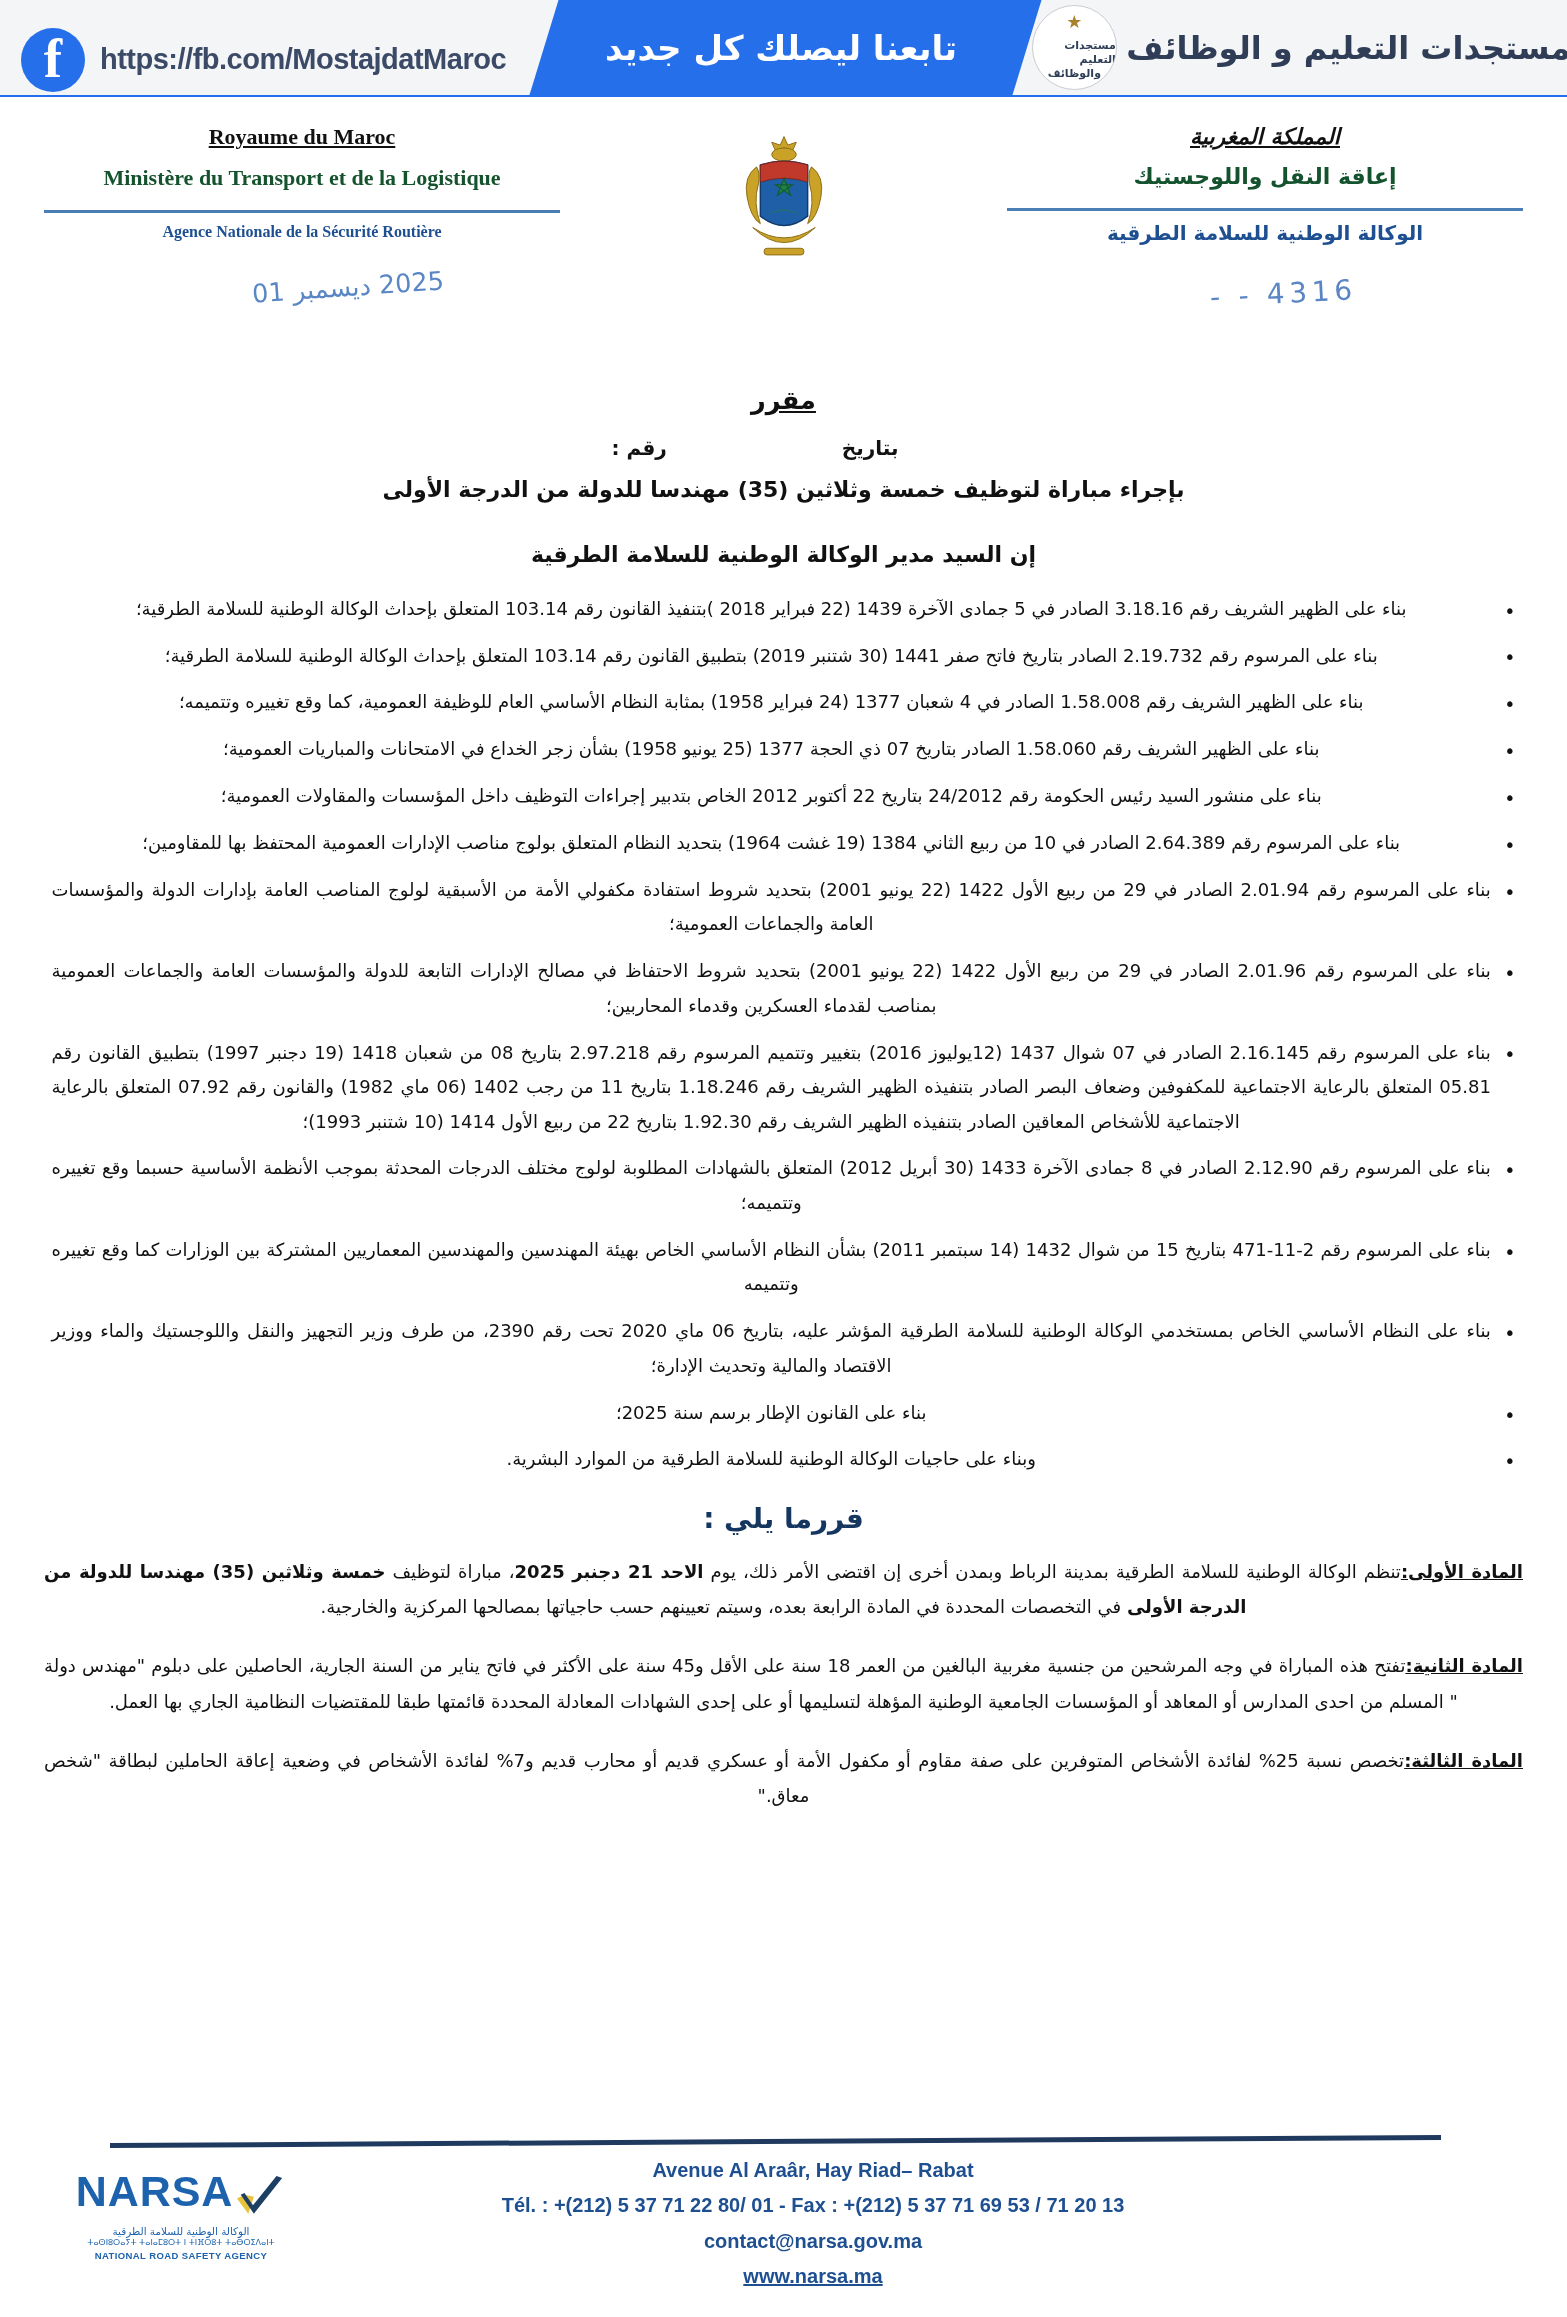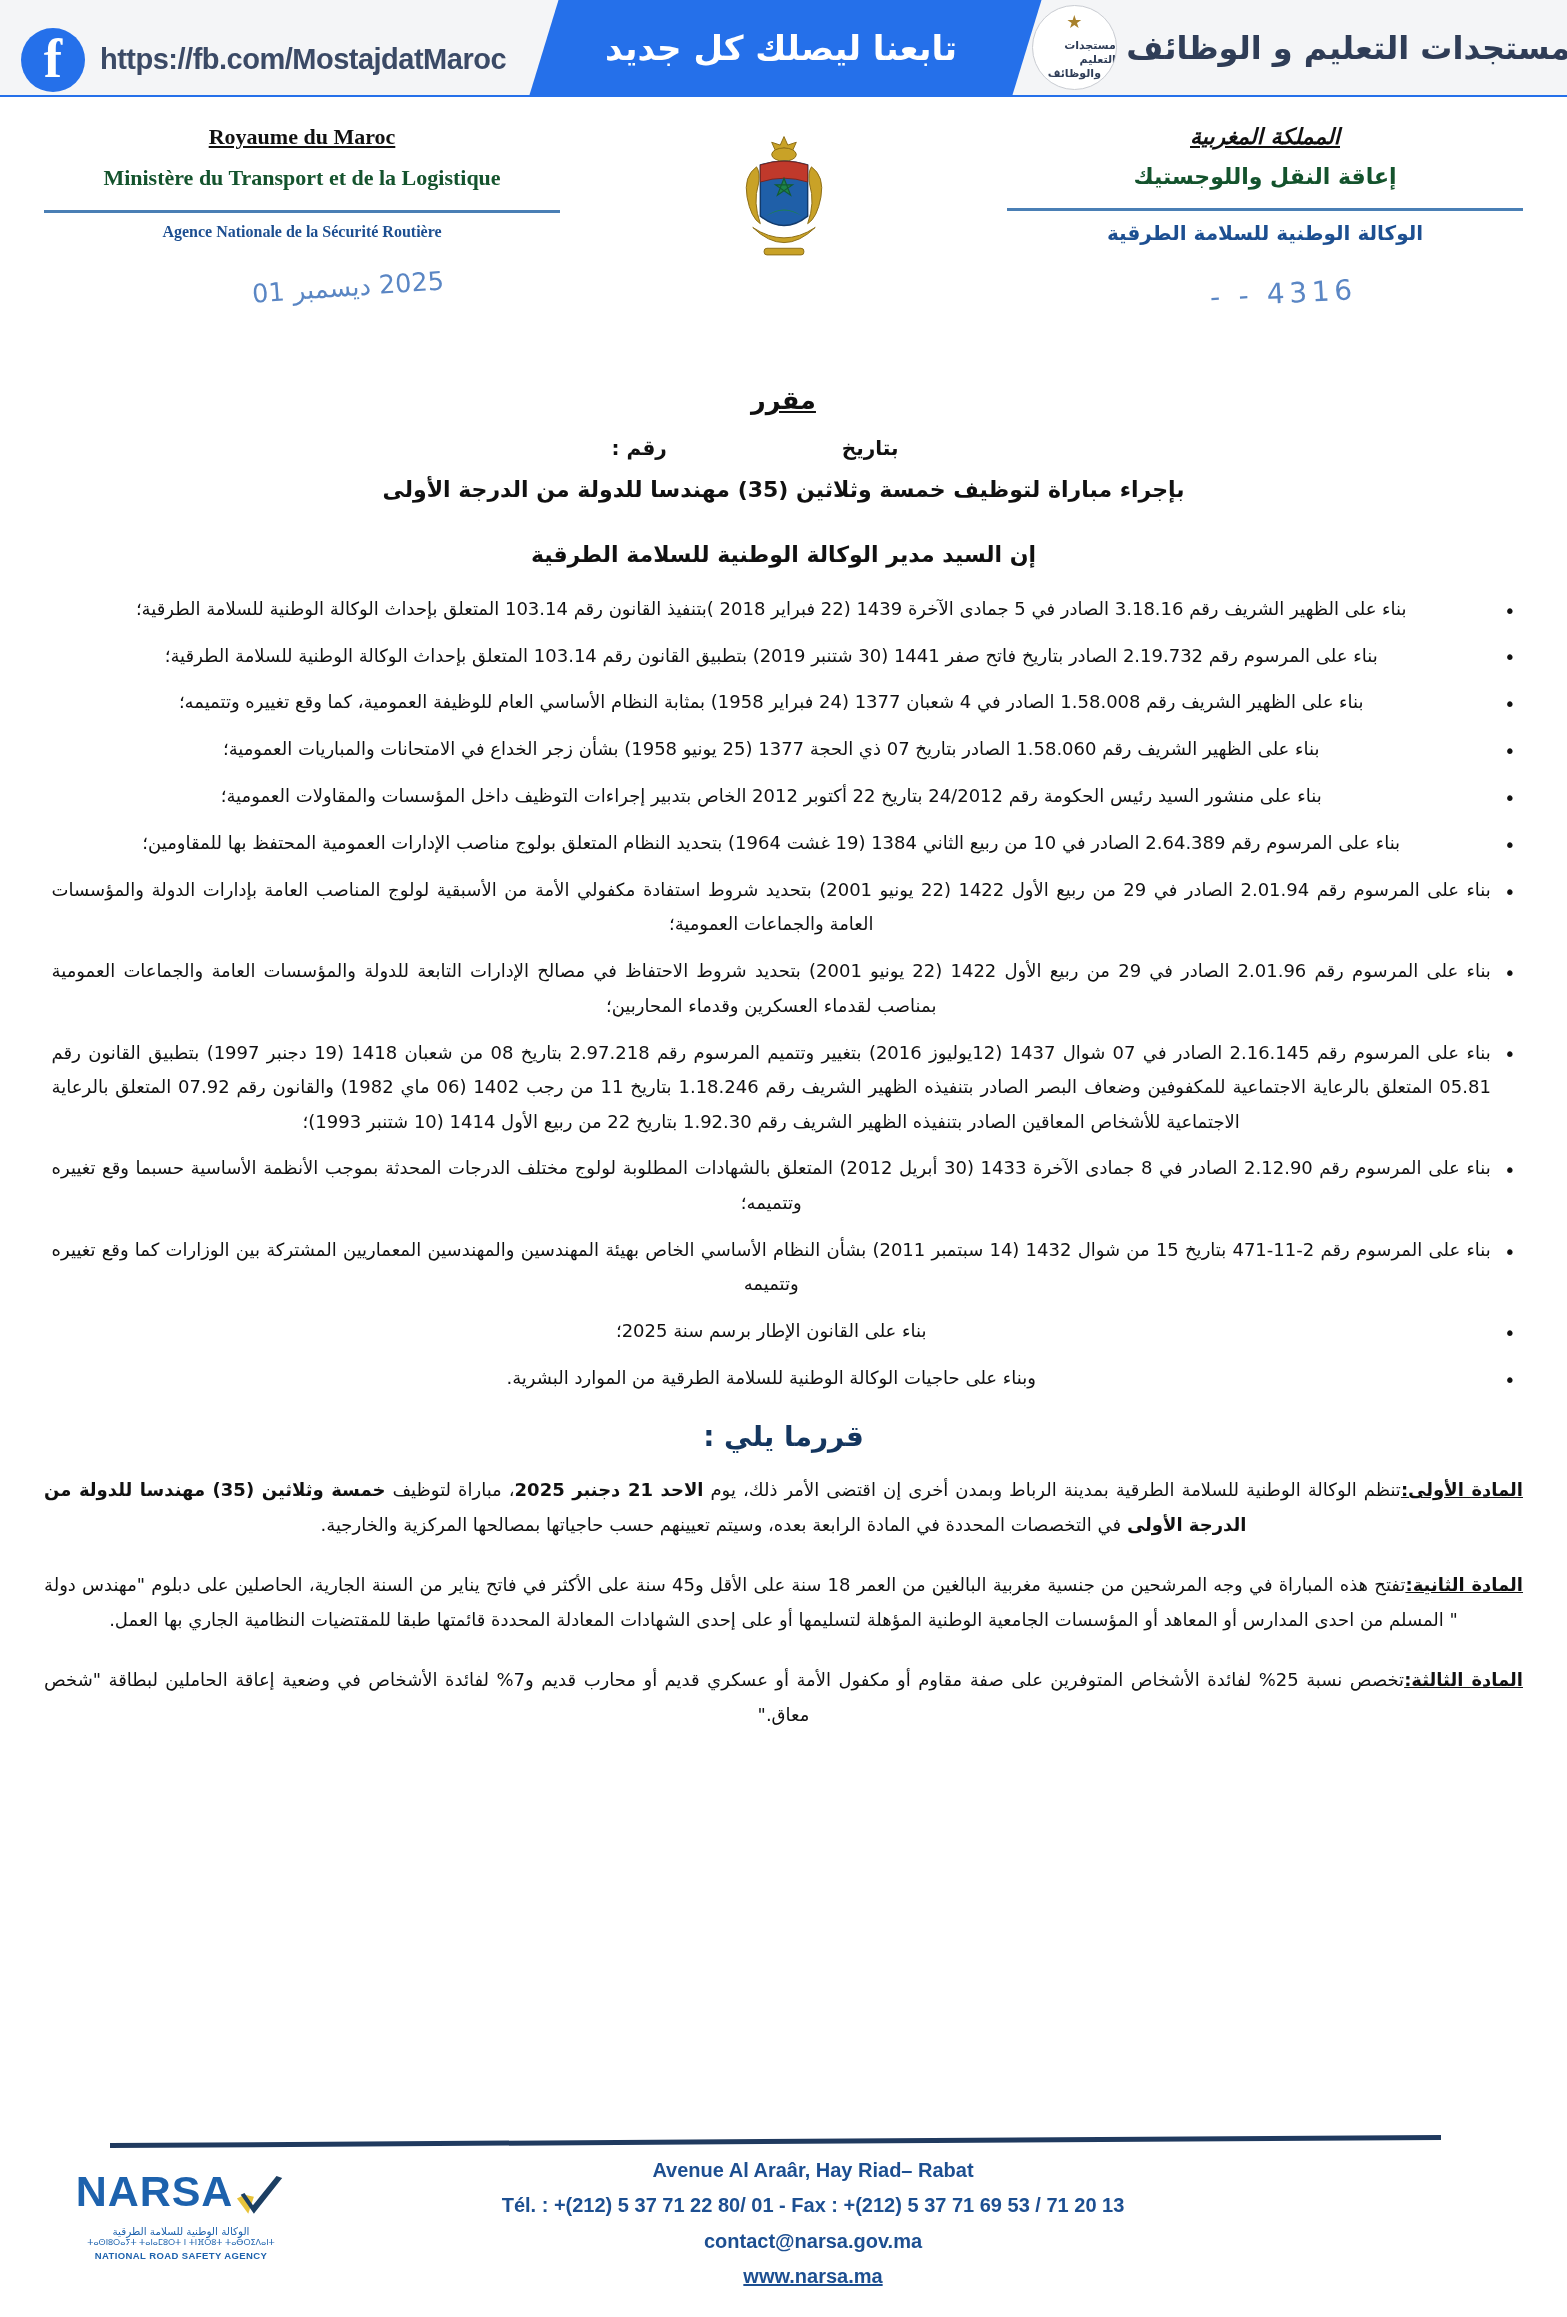--- a/index.html
+++ b/index.html
@@ -503,20 +503,21 @@
       <li>بناء على المرسوم رقم 2.19.732 الصادر بتاريخ فاتح صفر 1441 (30 شتنبر 2019) بتطبيق القانون رقم 103.14 المتعلق بإحداث الوكالة الوطنية للسلامة الطرقية؛</li>
       <li>بناء على الظهير الشريف رقم 1.58.008 الصادر في 4 شعبان 1377 (24 فبراير 1958) بمثابة النظام الأساسي العام للوظيفة العمومية، كما وقع تغييره وتتميمه؛</li>
       <li>بناء على الظهير الشريف رقم 1.58.060 الصادر بتاريخ 07 ذي الحجة 1377 (25 يونيو 1958) بشأن زجر الخداع في الامتحانات والمباريات العمومية؛</li>
       <li>بناء على منشور السيد رئيس الحكومة رقم 24/2012 بتاريخ 22 أكتوبر 2012 الخاص بتدبير إجراءات التوظيف داخل المؤسسات والمقاولات العمومية؛</li>
       <li>بناء على المرسوم رقم 2.64.389 الصادر في 10 من ربيع الثاني 1384 (19 غشت 1964) بتحديد النظام المتعلق بولوج مناصب الإدارات العمومية المحتفظ بها للمقاومين؛</li>
       <li>بناء على المرسوم رقم 2.01.94 الصادر في 29 من ربيع الأول 1422 (22 يونيو 2001) بتحديد شروط استفادة مكفولي الأمة من الأسبقية لولوج المناصب العامة بإدارات الدولة والمؤسسات العامة والجماعات العمومية؛</li>
       <li>بناء على المرسوم رقم 2.01.96 الصادر في 29 من ربيع الأول 1422 (22 يونيو 2001) بتحديد شروط الاحتفاظ في مصالح الإدارات التابعة للدولة والمؤسسات العامة والجماعات العمومية بمناصب لقدماء العسكرين وقدماء المحاربين؛</li>
       <li>بناء على المرسوم رقم 2.16.145 الصادر في 07 شوال 1437 (12يوليوز 2016) بتغيير وتتميم المرسوم رقم 2.97.218 بتاريخ 08 من شعبان 1418 (19 دجنبر 1997) بتطبيق القانون رقم 05.81 المتعلق بالرعاية الاجتماعية للمكفوفين وضعاف البصر الصادر بتنفيذه الظهير الشريف رقم 1.18.246 بتاريخ 11 من رجب  1402 (06 ماي 1982) والقانون رقم 07.92 المتعلق بالرعاية الاجتماعية للأشخاص المعاقين الصادر بتنفيذه الظهير الشريف رقم 1.92.30 بتاريخ 22 من ربيع الأول 1414 (10 شتنبر 1993)؛</li>
       <li>بناء على المرسوم رقم 2.12.90 الصادر في 8 جمادى الآخرة 1433 (30 أبريل 2012) المتعلق بالشهادات المطلوبة لولوج مختلف الدرجات المحدثة بموجب الأنظمة الأساسية حسبما وقع تغييره وتتميمه؛</li>
       <li>بناء على المرسوم رقم 2-11-471 بتاريخ 15 من شوال 1432 (14 سبتمبر 2011) بشأن النظام الأساسي الخاص بهيئة المهندسين والمهندسين المعماريين المشتركة بين الوزارات كما وقع تغييره وتتميمه</li>
+      <li>بناء على النظام الأساسي الخاص بمستخدمي الوكالة الوطنية للسلامة الطرقية المؤشر عليه، بتاريخ 06 ماي 2020 تحت رقم 2390، من طرف وزير التجهيز والنقل واللوجستيك والماء ووزير الاقتصاد والمالية وتحديث الإدارة؛</li>
       <li>بناء على القانون الإطار برسم سنة 2025؛</li>
       <li>وبناء على حاجيات الوكالة الوطنية للسلامة الطرقية من الموارد البشرية.</li>
     </ul>
 
     <div class="decide-head">قررما يلي :</div>
 
     <div class="article">
       <span class="art-label">المادة الأولى:</span><span>تنظم الوكالة الوطنية للسلامة الطرقية بمدينة الرباط وبمدن أخرى إن اقتضى الأمر ذلك، يوم </span><b>الاحد 21 دجنبر 2025</b><span>، مباراة لتوظيف </span><b>خمسة وثلاثين (35) مهندسا للدولة من الدرجة الأولى</b><span> في التخصصات المحددة في المادة الرابعة بعده، وسيتم تعيينهم حسب حاجياتها بمصالحها المركزية والخارجية.</span>
     </div>
 

